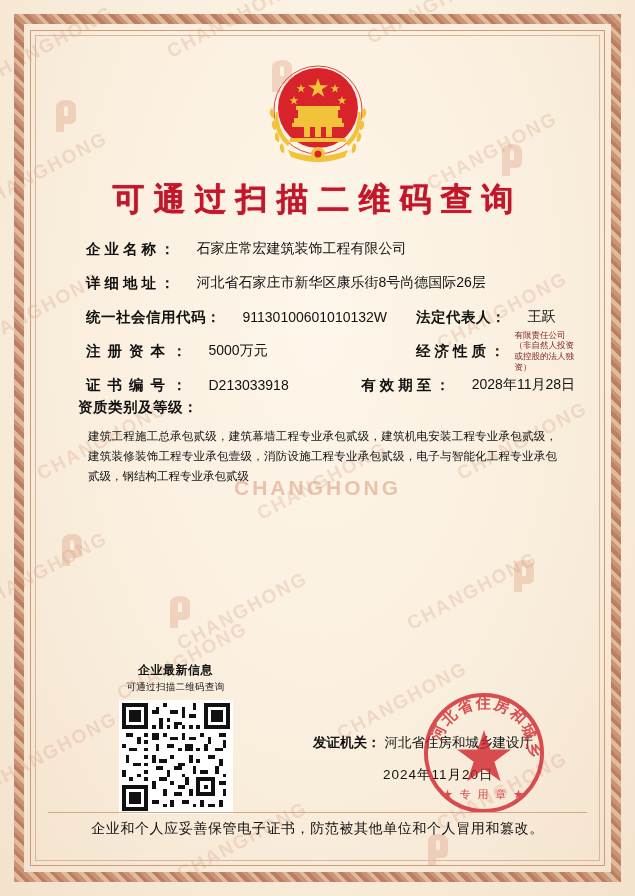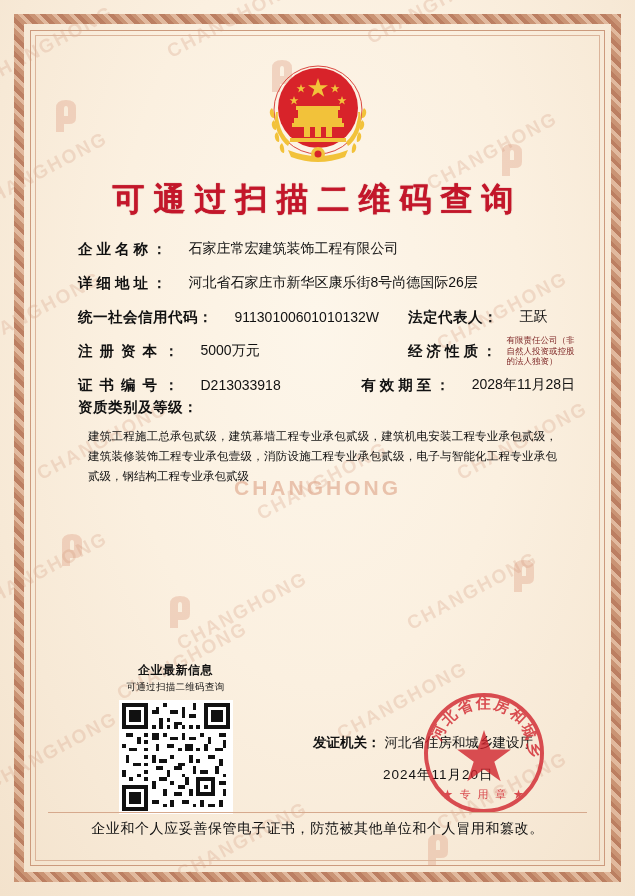--- a/index.html
+++ b/index.html
@@ -106,21 +106,21 @@
     letter-spacing: 9px;
     font-weight: bold;
     color: #c4162a;
     text-shadow: 0 0 1px #a8101f;
   }
 
   
   .fields {
     position: absolute;
     top: 232px;
-    left: 78px;
+    left: 86px;
     right: 60px;
   }
   .row {
     display: flex;
     align-items: center;
     height: 34px;
     font-size: 14.5px;
     color: #1a1a1a;
   }
   .lbl {

